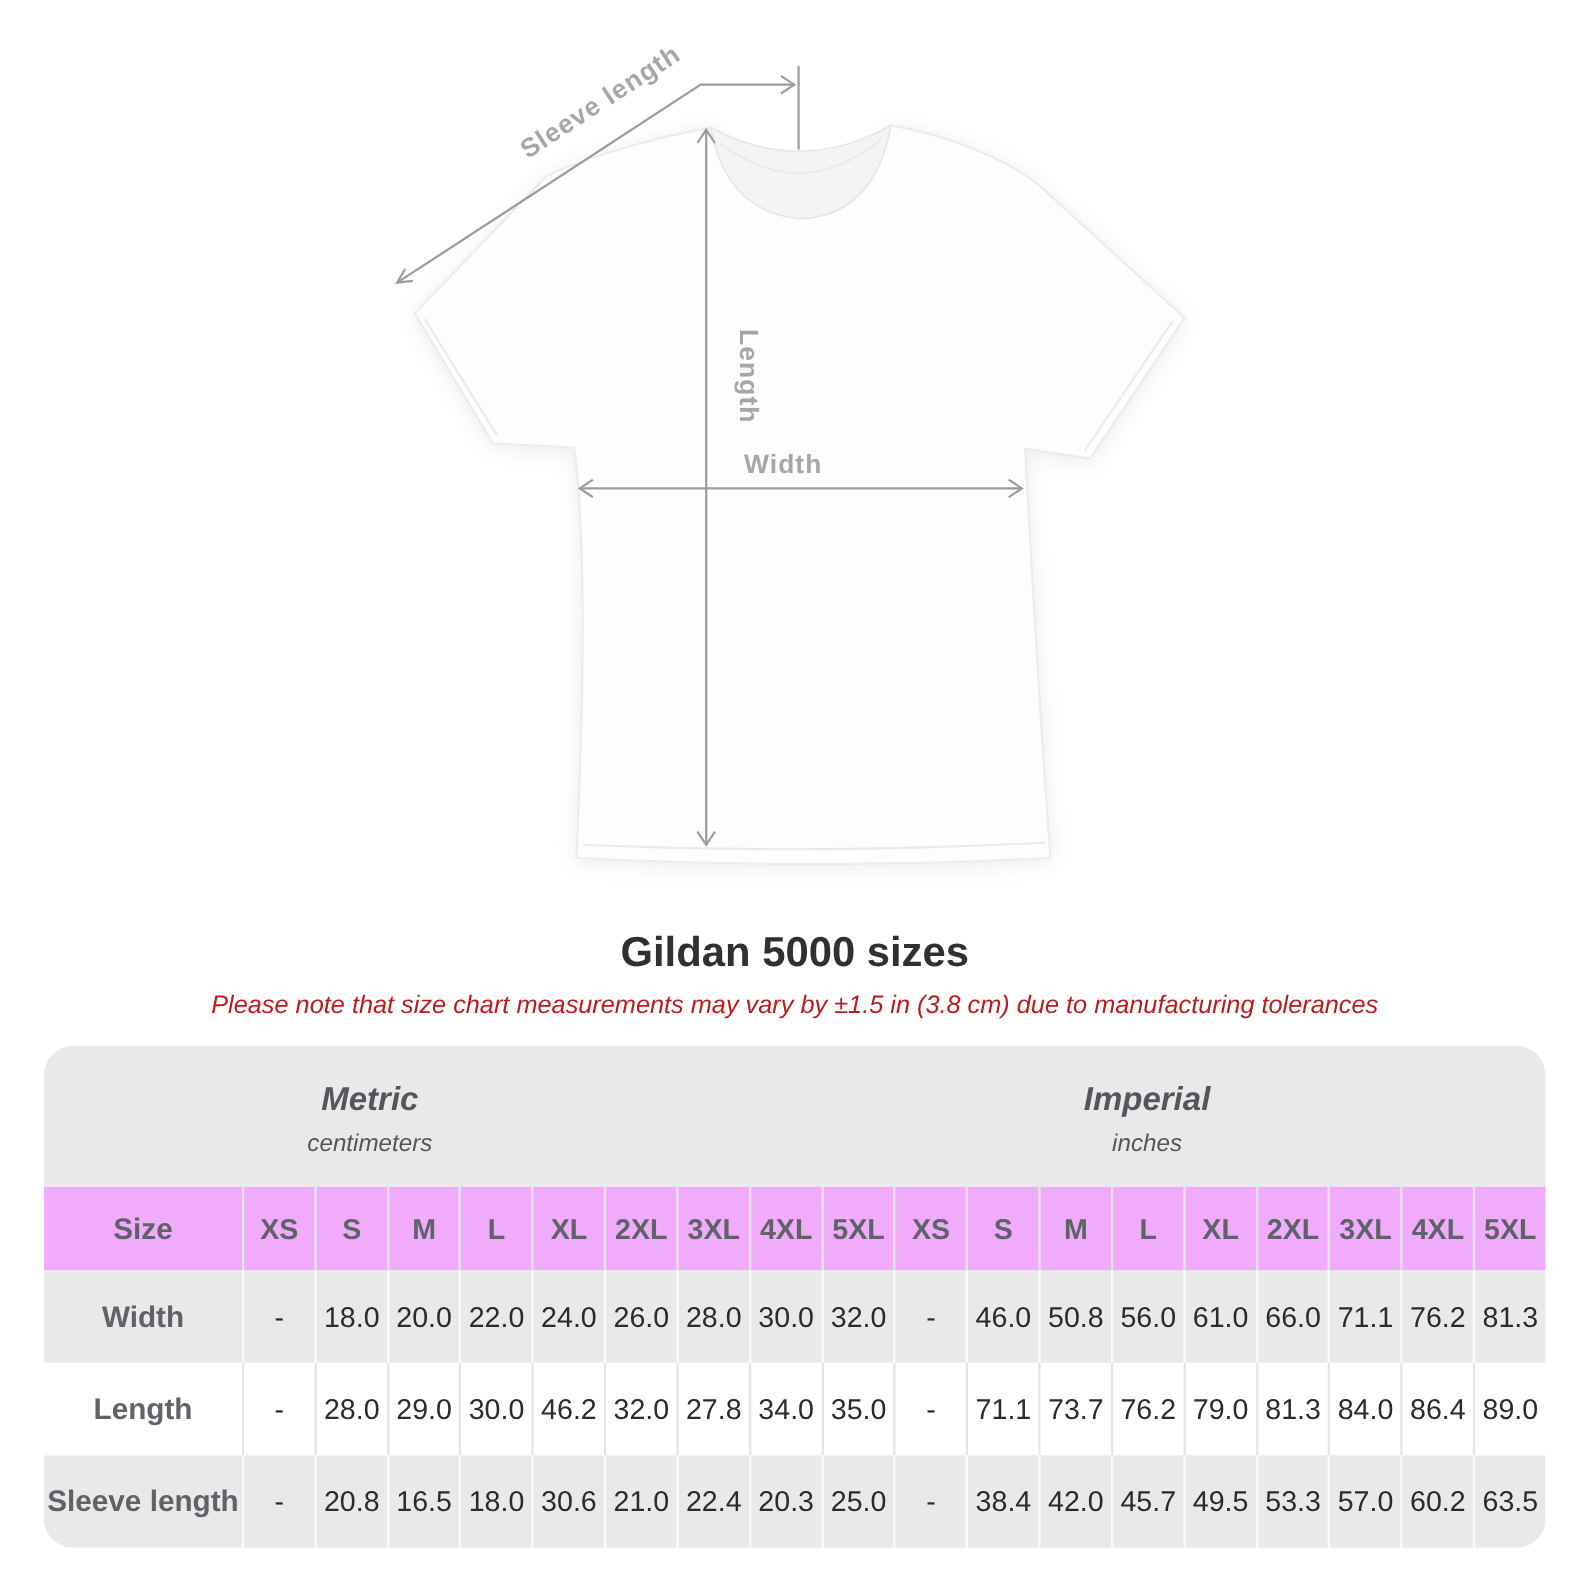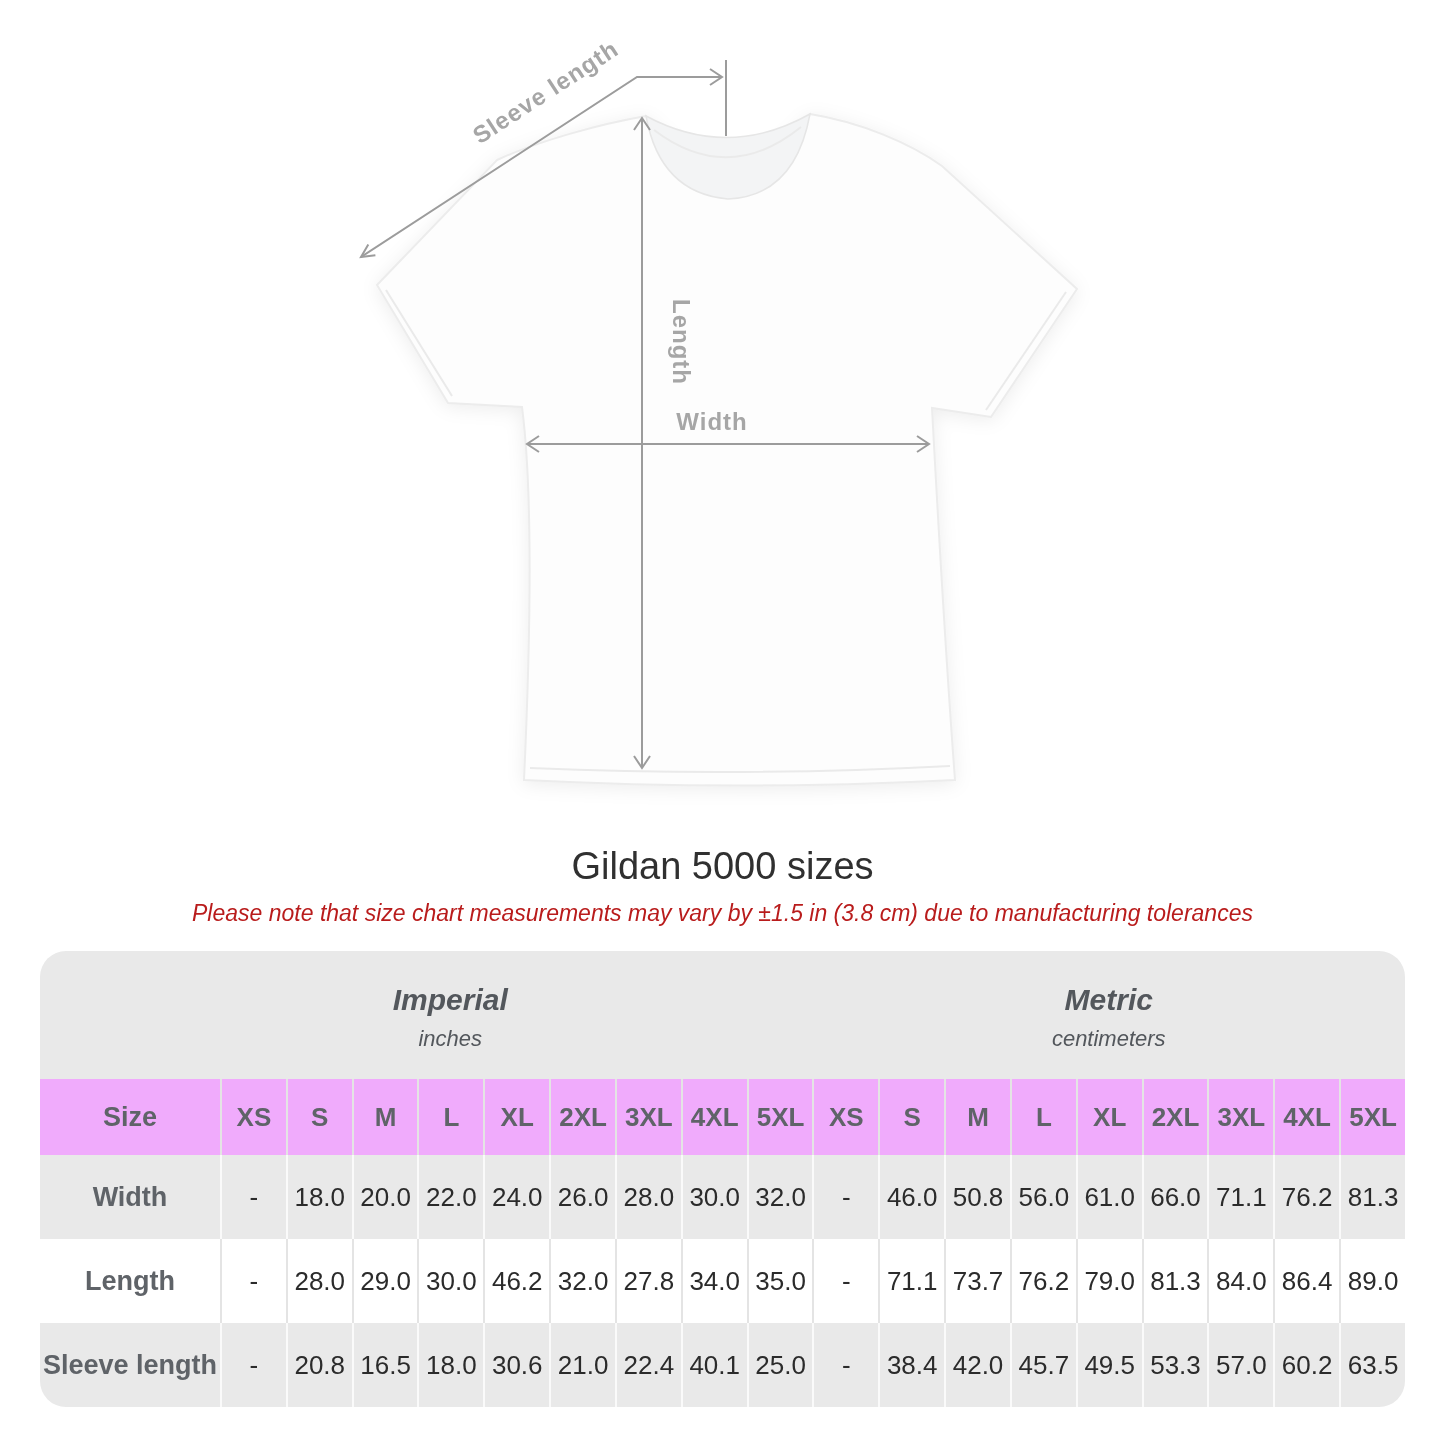--- a/index.html
+++ b/index.html
@@ -21,21 +21,21 @@
   .collar-line, .hem-line, .seam-line { fill: none; stroke: #eaeaea; stroke-width: 2; }
   .arrows line, .arrows polyline { fill: none; stroke: #9c9c9c; stroke-width: 2; }
   .dlabel {
     fill: #a6a6a6; font-size: 24px; font-weight: bold; letter-spacing: 1px;
     font-family: "Liberation Sans", "DejaVu Sans", sans-serif;
   }
 
   
   .title {
     margin: 10px 0 1px; text-align: center;
-    font-size: 38px; font-weight: normal; color: #303030;
+    font-size: 38px; font-weight: bold; color: #303030;
   }
   .subtitle {
     margin: 12px 0 0; text-align: center;
     font-size: 23px; font-style: italic; color: #b91c1c;
   }
 
   
   .stable { width: 1365px; margin: 24px auto 0; }
   .band {
     display: flex; background: #e9e9e9; height: 128px;
@@ -118,27 +118,27 @@
     <text class="dlabel" transform="translate(550,99) rotate(-33)" text-anchor="middle">Sleeve length</text>
     <text class="dlabel" transform="translate(673,342) rotate(90)" text-anchor="middle">Length</text>
     <text class="dlabel" x="712" y="430" text-anchor="middle">Width</text>
   </svg>
 
   <h1 class="title">Gildan 5000 sizes</h1>
   <p class="subtitle">Please note that size chart measurements may vary by ±1.5 in (3.8 cm) due to manufacturing tolerances</p>
 
   <div class="stable">
     <div class="band">
+      <div class="band-sec metric">
+        <div class="band-title">Metric</div>
+        <div class="band-unit">centimeters</div>
+      </div>
       <div class="band-sec imperial">
         <div class="band-title">Imperial</div>
         <div class="band-unit">inches</div>
-      </div>
-      <div class="band-sec metric">
-        <div class="band-title">Metric</div>
-        <div class="band-unit">centimeters</div>
       </div>
     </div>
 
     <table class="grid">
       <colgroup id="cols">
           <col style="width: 180px;">
           <col>
           <col>
           <col>
           <col>
@@ -225,21 +225,21 @@
           </tr>
           <tr class="stripe">
             <th class="label-cell">Sleeve length</th>
             <td class="val-cell">-</td>
             <td class="val-cell">20.8</td>
             <td class="val-cell">16.5</td>
             <td class="val-cell">18.0</td>
             <td class="val-cell">30.6</td>
             <td class="val-cell">21.0</td>
             <td class="val-cell">22.4</td>
-            <td class="val-cell">40.1</td>
+            <td class="val-cell">20.3</td>
             <td class="val-cell">25.0</td>
             <td class="val-cell">-</td>
             <td class="val-cell">38.4</td>
             <td class="val-cell">42.0</td>
             <td class="val-cell">45.7</td>
             <td class="val-cell">49.5</td>
             <td class="val-cell">53.3</td>
             <td class="val-cell">57.0</td>
             <td class="val-cell">60.2</td>
             <td class="val-cell">63.5</td>

